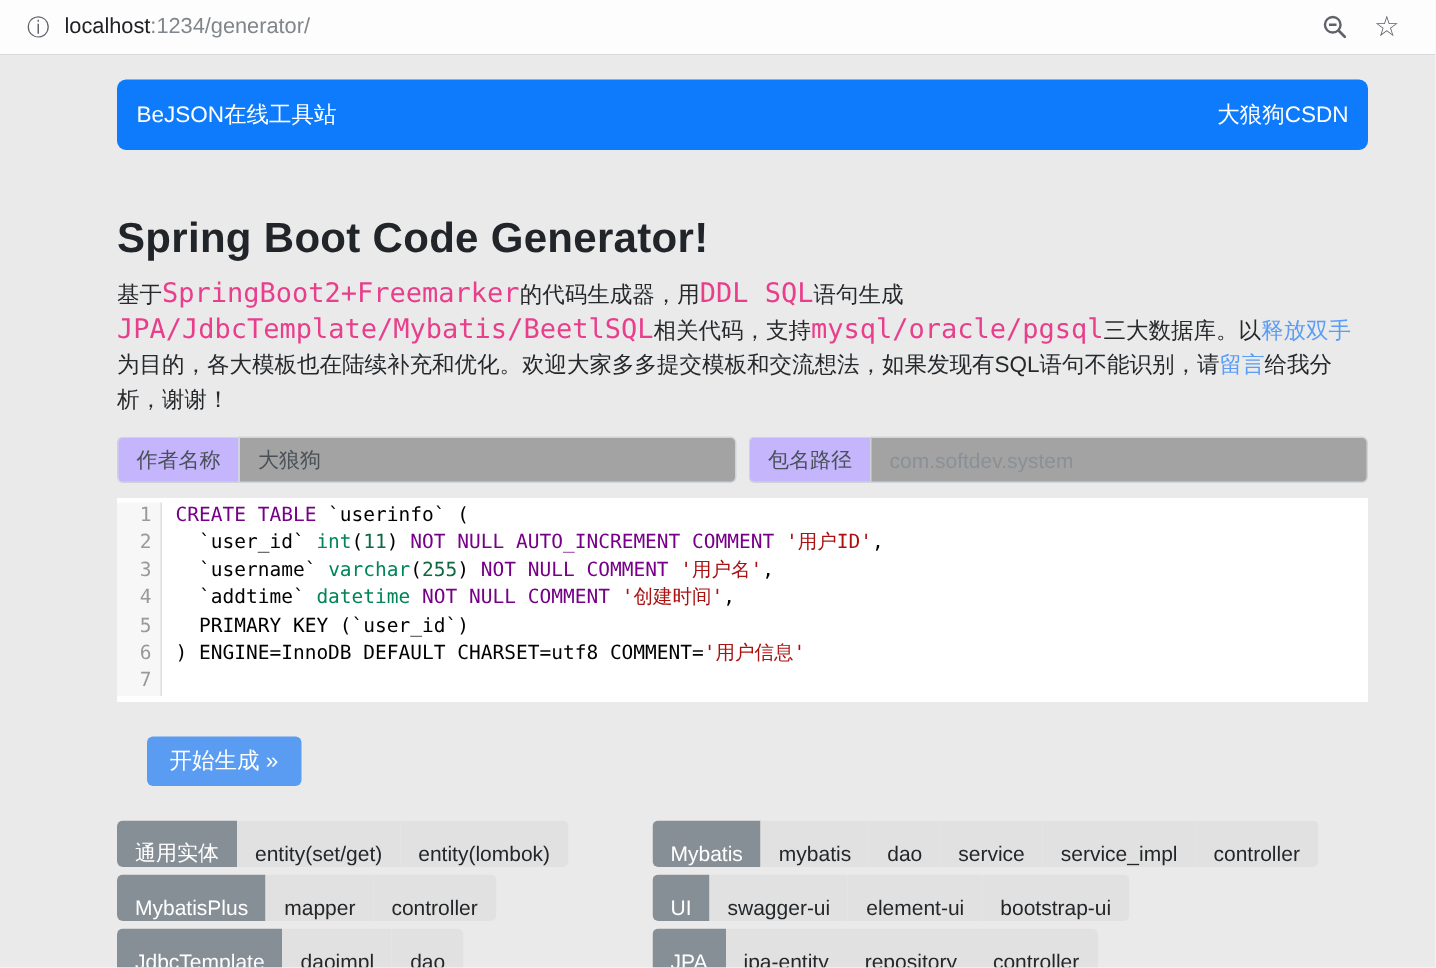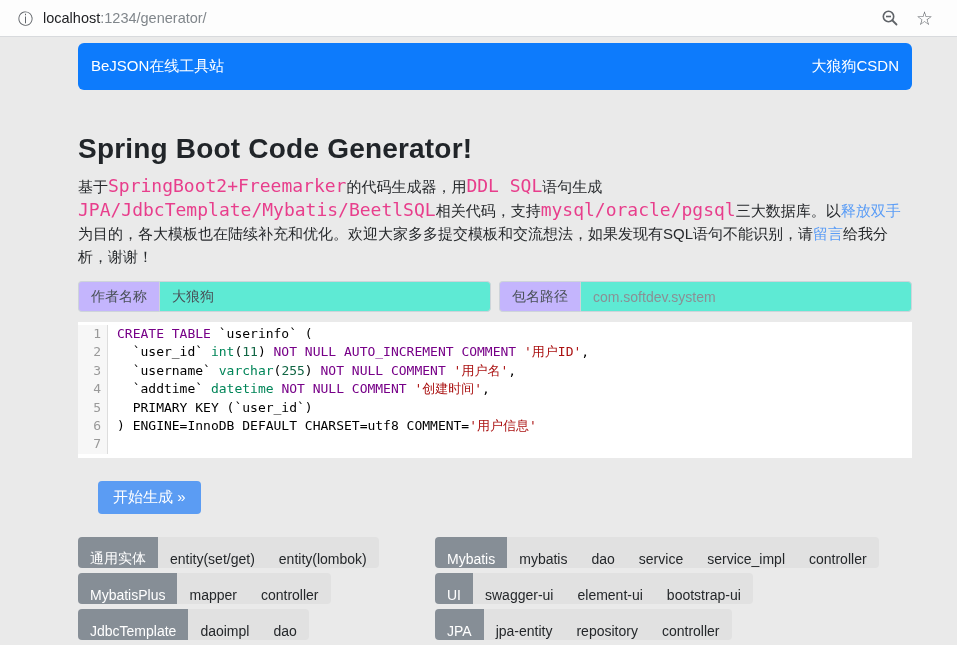--- a/index.html
+++ b/index.html
@@ -23,21 +23,21 @@
   .url .rest { color: #80868b; }
   .chrome-icons { display: flex; align-items: center; gap: 17px; padding-right: 6px; }
   .chrome-icons svg { display: block; }
   .star-ic { font-size: 19px; color: #5f6368; line-height: 1; }
 
   
   .page { height: 608px; background: var(--page-bg, #eaeaea); overflow: hidden; }
   .container { width: 834px; margin-left: 78px; }
 
   .site-header {
-    margin-top: 6px; height: 47px; border-radius: 6px;
+    margin-top: 16px; height: 47px; border-radius: 6px;
     background: var(--accent-blue, #0d7bfc);
     display: flex; align-items: center; justify-content: space-between;
     padding: 0 13px; color: #fff; font-size: 15px;
   }
   .site-header .brand, .site-header .hdr-right { cursor: pointer; }
 
   .page-title {
     margin-top: 43px; font-size: 28px; font-weight: 700; color: #212529;
     letter-spacing: .2px;
   }
@@ -57,21 +57,21 @@
   .input-group { flex: 1; display: flex; height: 31px; }
   .ig-label {
     background: #c4b5fd; border: 1px solid #ced4da; border-right: 0;
     border-radius: 4px 0 0 4px; padding: 0 12px;
     display: flex; align-items: center; font-size: 14px; color: #495057;
     white-space: nowrap;
   }
   .ig-input {
     flex: 1; min-width: 0; border: 1px solid #ced4da; border-radius: 0 4px 4px 0;
     padding: 2px 12px; font-size: 14px; color: #495057; outline: none;
-    font-family: "Liberation Sans", "DejaVu Sans", sans-serif; background: #5eead4;
+    font-family: "Liberation Sans", "DejaVu Sans", sans-serif; background: #a3a3a3;
   }
   .ig-input::placeholder { color: #8a9095; opacity: 1; }
 
   
   .code-editor {
     margin-top: 10px; background: #fff; display: flex;
     font-family: "DejaVu Sans Mono", "Liberation Mono", monospace;
     font-size: 13px; line-height: 18.4px; padding: 3px 0 4px 0;
     cursor: text;
   }

